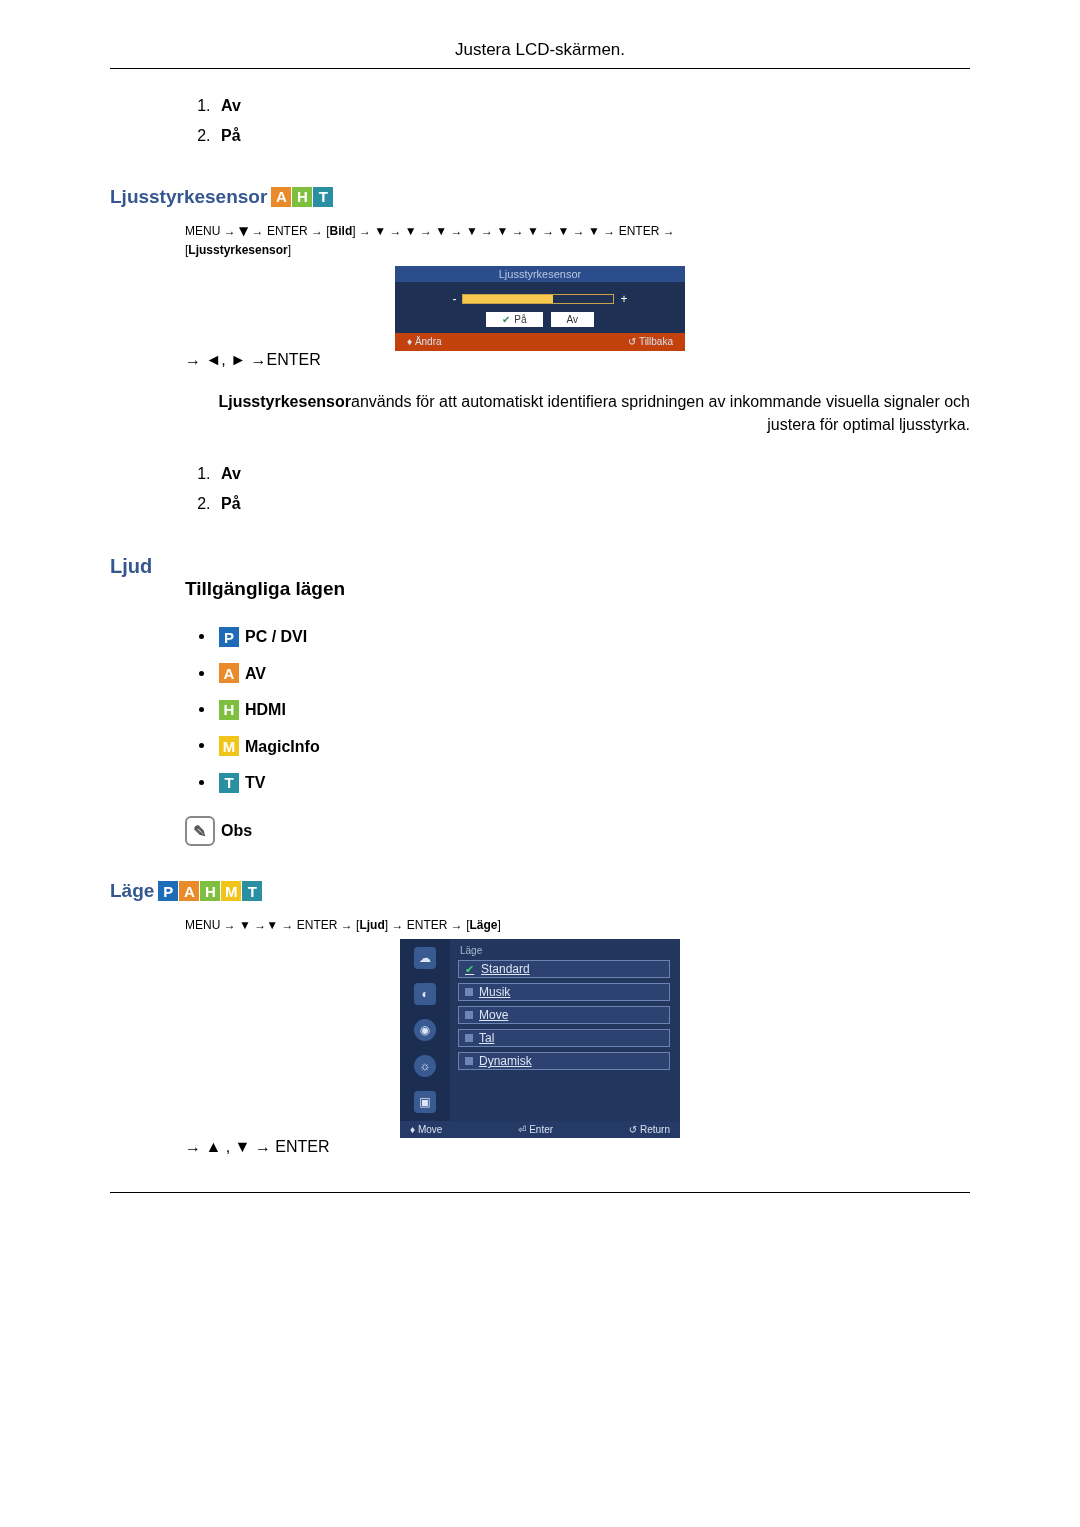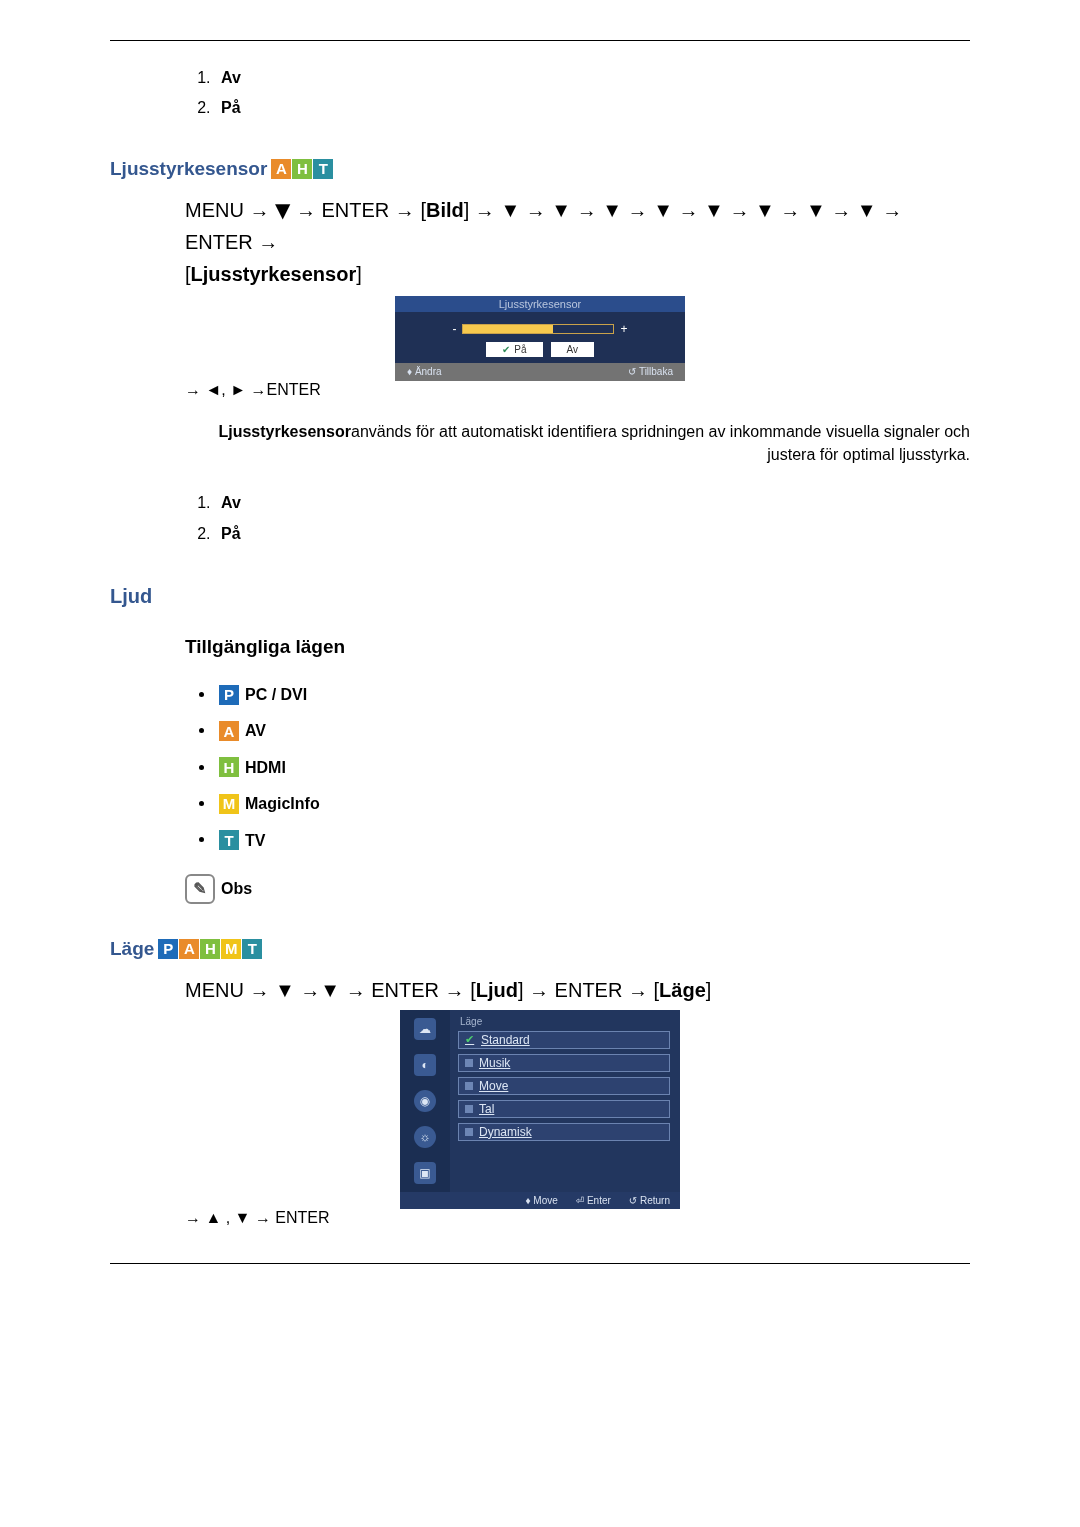--- a/index.html
+++ b/index.html
@@ -65,21 +65,21 @@
   }
   .pc  { background: #1e6bb8; }
   .av  { background: #e98b2a; }
   .hd  { background: #7fbf3f; }
   .mi  { background: #f0c419; }
   .tv  { background: #2a8fa0; }
   .nav-steps {
     margin-left: 75px;
     margin-top: 14px;
     line-height: 1.6;
-    font-size: 20px;
+    font-size: 12px;
   }
   .bracket-label { font-weight: bold; }
   .osd-brightness {
     width: 290px;
     margin: 6px auto 0 auto;
     background: #1f3055;
     color: #fff;
     font-size: 12px;
   }
   .osd-brightness .osd-title {
@@ -115,21 +115,21 @@
     padding: 2px 16px;
     display: inline-flex;
     align-items: center;
     gap: 4px;
   }
   .osd-check { color: #2e8b57; font-size: 10px; }
   .osd-footer {
     display: flex;
     justify-content: space-between;
     padding: 3px 12px 4px 12px;
-    background: #737373;
+    background: #c2410c;
     font-size: 10px;
     color: #d8e1ef;
   }
   .sub-nav {
     margin-left: 75px;
   }
   .desc-block {
     margin-left: 75px;
     margin-top: 21px;
     line-height: 1.45;
@@ -138,21 +138,20 @@
   .ljud-heading {
     color: #34578f;
     font-weight: bold;
     font-size: 20px;
     margin-top: 36px;
   }
   .sub-heading {
     font-weight: bold;
     font-size: 19px;
     margin-left: 75px;
-    margin-top: 28px;
   }
   .bullet-list {
     margin-left: 75px;
     margin-top: 18px;
     list-style-type: disc;
     padding-left: 30px;
     line-height: 2.2;
   }
   .bullet-list li { padding-left: 4px; }
   .inline-mode {
@@ -236,38 +235,39 @@
     color: #dce6f4;
     font-size: 12px;
     padding: 1px 6px;
     margin-bottom: 5px;
     text-decoration: underline;
   }
   .lage-check { color: #4ccf6e; font-size: 11px; width: 10px; display:inline-block;}
   .lage-square { width:8px; height:8px; background:#6d86b5; display:inline-block;}
   .osd-lage-footer {
     display: flex;
-    justify-content: flex-end;
+    justify-content: space-between;
     gap: 18px;
     padding: 3px 10px;
     background: #253a66;
     font-size: 10px;
     color: #d8e1ef;
   }
   .arrow { font-family: 'DejaVu Sans', Arial, sans-serif; }
   .bottom-rule {
     border-top: 1.5px solid #000;
     margin: 36px 70px 0 70px;
   }
 </style>
 </head>
 <body>
 
 <div class="page">
   <div class="top-spacer"></div>
+  <div class="header-title">Justera LCD-skärmen.</div>
   <div class="rule"></div>
 
   <div class="content">
 
     <ol class="ol">
       <li><span class="bold">Av</span></li>
       <li><span class="bold">På</span></li>
     </ol>
 
     <div class="section-heading">

